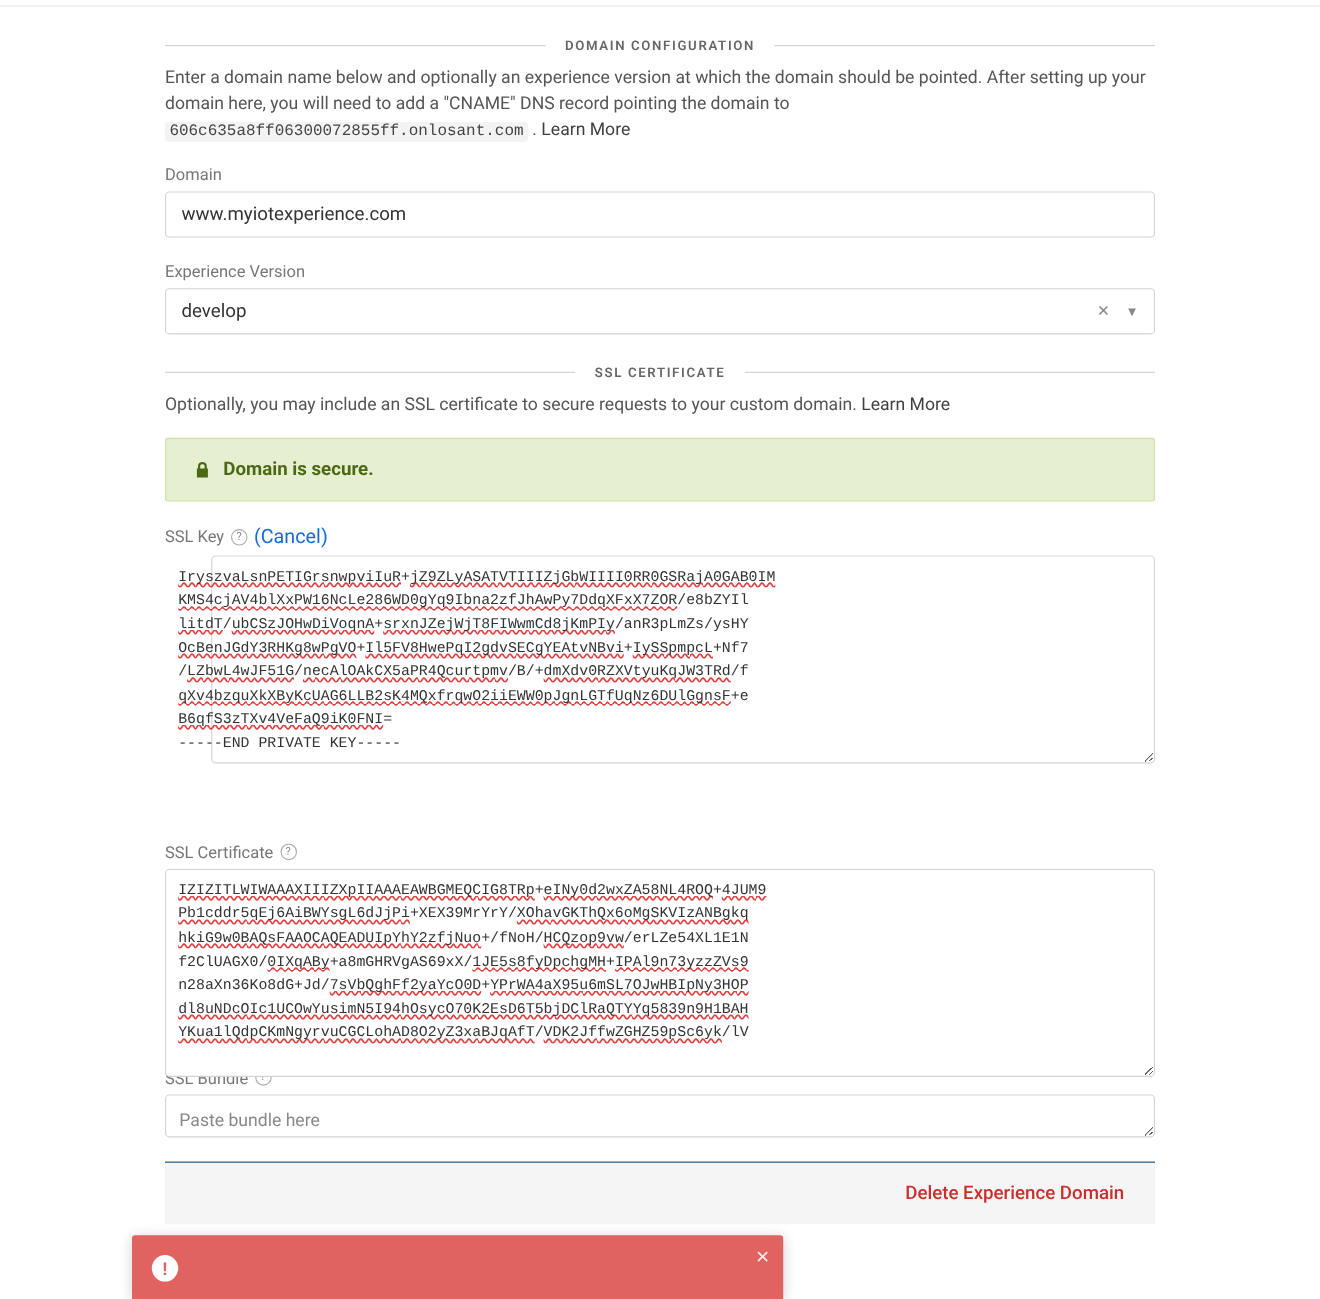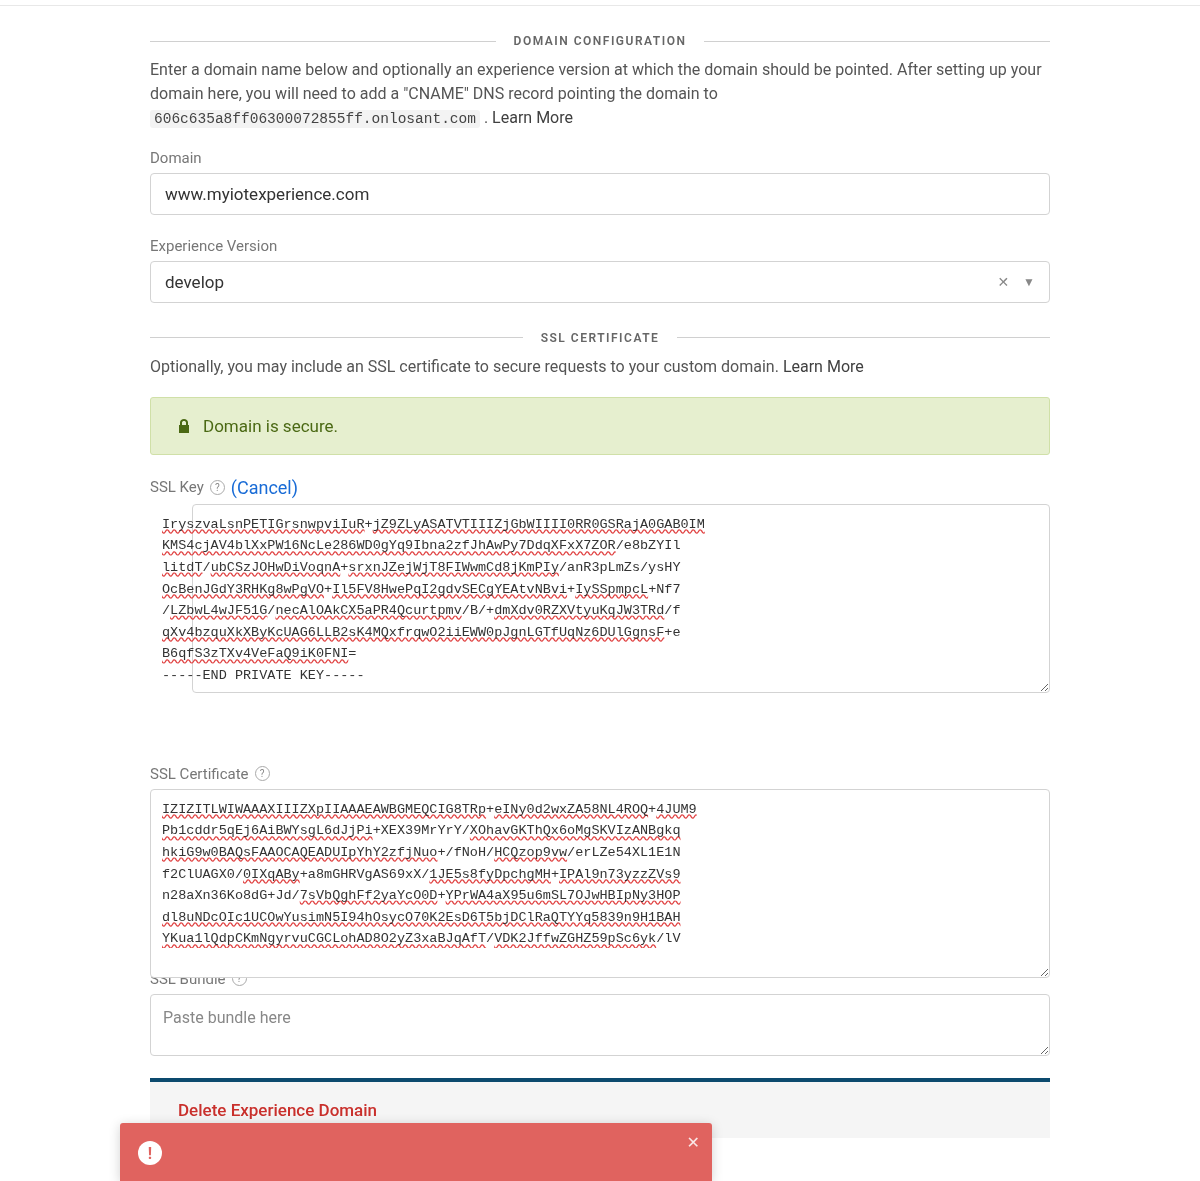--- a/index.html
+++ b/index.html
@@ -97,21 +97,21 @@
     .alert-success {
       background: #e6efcf;
       border: 1px solid #d0e0a8;
       border-radius: 3px;
       padding: 18px 26px;
       display: flex;
       align-items: center;
       gap: 12px;
       color: #4b6914;
       font-size: 17px;
-      font-weight: 400;
+      font-weight: 700;
       margin-bottom: 22px;
     }
     .lock-icon {
       width: 14px; height: 16px;
     }
     .help-icon {
       display: inline-flex;
       width: 15px; height: 15px;
       border: 1px solid #aaa;
       border-radius: 50%;
@@ -142,24 +142,24 @@
     }
     .underline-red {
       text-decoration: underline;
       text-decoration-style: wavy;
       text-decoration-color: #e04040;
       text-decoration-skip-ink: none;
     }
     .footer-bar {
       margin-top: 18px;
       background: #f5f5f5;
-      border-top: 4px solid #0c4a6e;
+      border-top: 1px solid #0c4a6e;
       padding: 18px 28px;
       display: flex;
-      justify-content: flex-start;
+      justify-content: flex-end;
     }
     .delete-link {
       color: #c9302c;
       font-size: 17px;
       font-weight: 500;
       cursor: pointer;
     }
     .toast {
       position: absolute;
       left: 120px;
@@ -325,21 +325,21 @@
 /+<span class="underline-red">ZDjlrtdfv4GEcisepFafBypp4hBofxWuJc8SvBDg</span>==
 -----END CERTIFICATE-----</div>
     </div>
   </div>
 
   <div class="field" style="margin-bottom:0;">
     <div class="field-label">
       <span>SSL Bundle</span>
       <span class="help-icon">?</span>
     </div>
-    <textarea class="text-input" style="height: 62px; font-family: inherit;" placeholder="Paste bundle here"></textarea>
+    <textarea class="text-input" style="height: 39px; font-family: inherit;" placeholder="Paste bundle here"></textarea>
   </div>
 
   <div class="footer-bar">
     <span class="delete-link">Delete Experience Domain</span>
   </div>
 
 </div>
 
 <div class="toast">
   <div class="bang">!</div>

